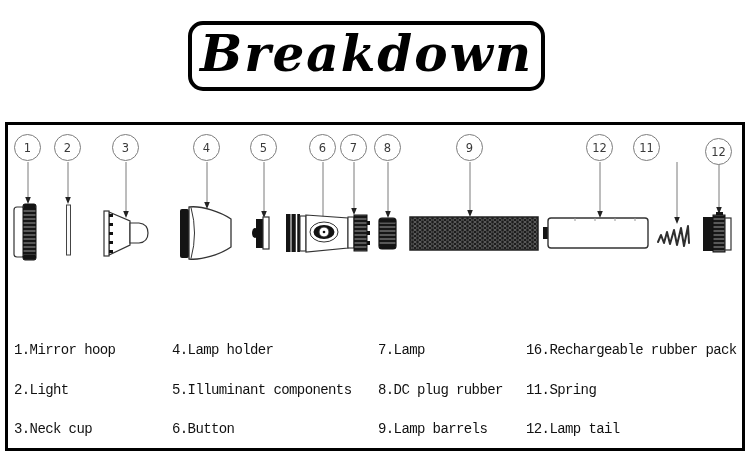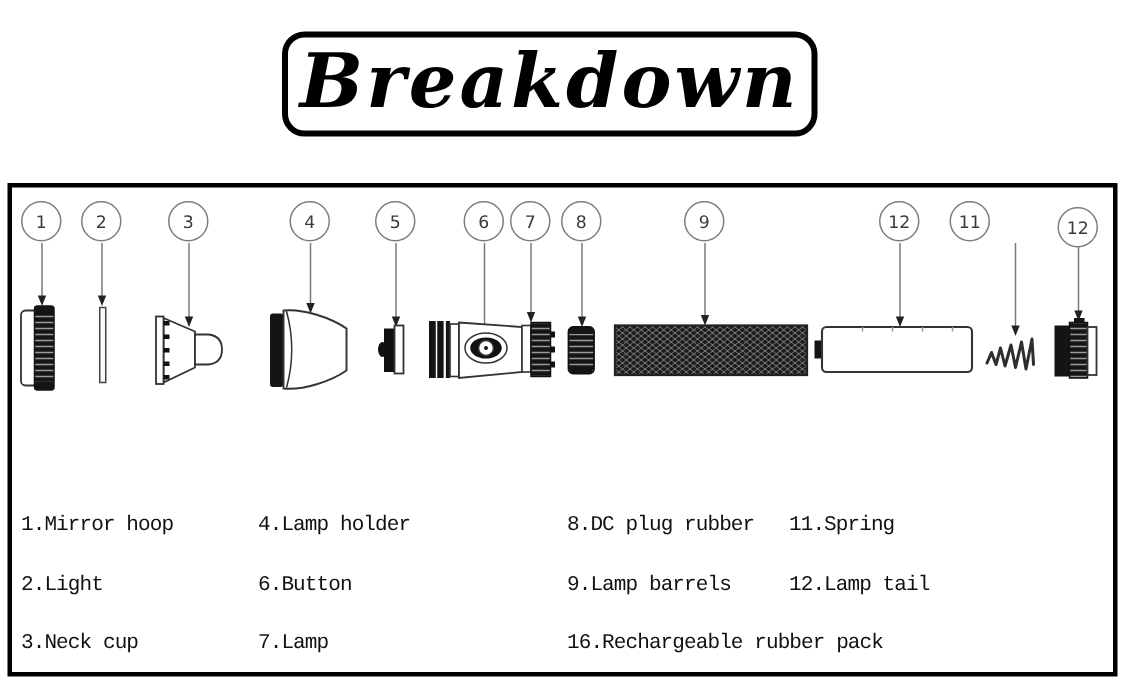--- a/index.html
+++ b/index.html
@@ -180,20 +180,21 @@
       <rect x="713" y="215" width="12" height="37" fill="url(#rings)" stroke="#111" stroke-width="1"></rect>
       <rect x="725" y="218" width="6" height="32" fill="#fff" stroke="#333" stroke-width="1.2"></rect>
     </g>
   </svg>
 
   <div class="legend">
     <div class="legend-item"><span>1.</span><span>Mirror hoop</span></div>
     <div class="legend-item"><span>2.</span><span>Light</span></div>
     <div class="legend-item"><span>3.</span><span>Neck cup</span></div>
     <div class="legend-item"><span>4.</span><span>Lamp holder</span></div>
+    <div class="legend-item"><span>5.</span><span>Illuminant components</span></div>
     <div class="legend-item"><span>6.</span><span>Button</span></div>
     <div class="legend-item"><span>7.</span><span>Lamp</span></div>
     <div class="legend-item"><span>8.</span><span>DC plug rubber</span></div>
     <div class="legend-item"><span>9.</span><span>Lamp barrels</span></div>
     <div class="legend-item"><span>16.</span><span>Rechargeable rubber pack</span></div>
     <div class="legend-item"><span>11.</span><span>Spring</span></div>
     <div class="legend-item"><span>12.</span><span>Lamp tail</span></div>
   </div>
 
 </div>

